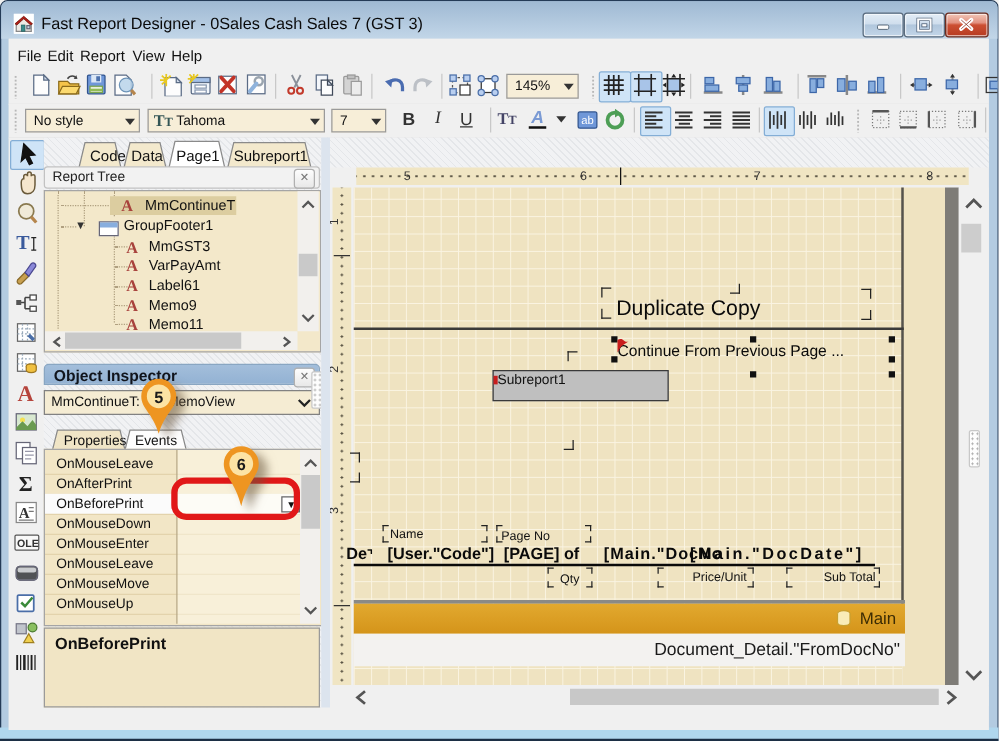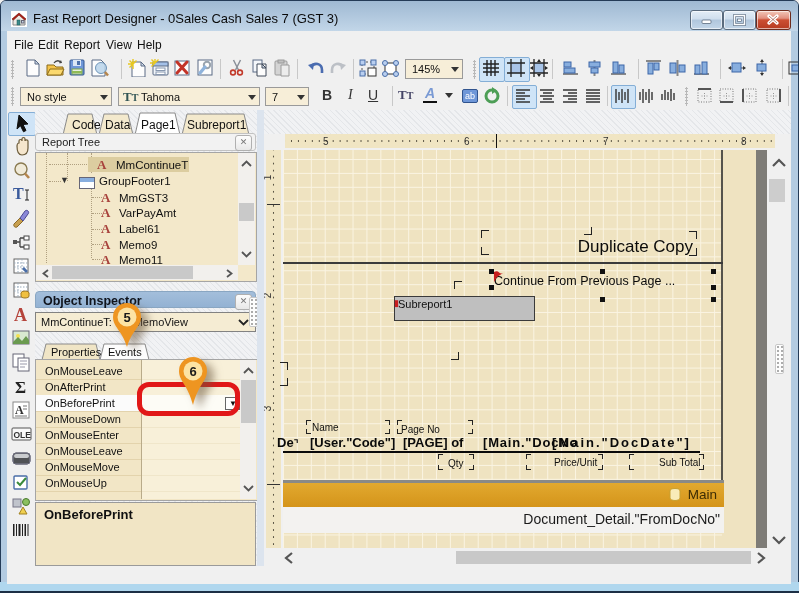--- a/index.html
+++ b/index.html
@@ -651,21 +651,21 @@
     <div class="rnum" style="left:346px;top:26px;">7</div>
     <div class="rnum" style="left:484px;top:26px;">8</div>
     <div class="abs" style="left:239px;top:24px;width:1px;height:14px;background:#111;"></div>
     <div class="rnum" style="left:8px;top:62px;transform:rotate(-90deg);">1</div>
     <div class="rnum" style="left:8px;top:180px;transform:rotate(-90deg);">2</div>
     <div class="rnum" style="left:8px;top:293px;transform:rotate(-90deg);">3</div>
     <div class="abs" style="left:10px;top:94px;width:13px;height:1px;background:#333;"></div>
     <div class="abs" style="left:10px;top:374px;width:13px;height:1px;background:#333;"></div>
 
     <div class="abs" style="left:26px;top:152px;width:440px;height:2px;background:#3a3a3a;"></div>
-    <div class="abs" style="left:236px;top:127px;width:200px;text-align:right;font-size:17px;color:#0a0a0a;">Duplicate Copy</div>
+    <div class="abs" style="left:236px;top:127px;width:200px;text-align:left;font-size:17px;color:#0a0a0a;">Duplicate Copy</div>
     <div class="lmark" style="left:224px;top:120px;border-left:1.5px solid #222;border-top:1.5px solid #222;"></div>
     <div class="lmark" style="left:224px;top:137px;border-left:1.5px solid #222;border-bottom:1.5px solid #222;"></div>
     <div class="lmark" style="left:327px;top:117px;border-right:1.5px solid #222;border-bottom:1.5px solid #222;"></div>
     <div class="lmark" style="left:432px;top:121px;border-right:1.5px solid #222;border-top:1.5px solid #222;"></div>
     <div class="lmark" style="left:432px;top:138px;border-right:1.5px solid #222;border-bottom:1.5px solid #222;"></div>
 
     <div class="abs" style="left:237px;top:164px;font-size:12.5px;color:#0a0a0a;">Continue From Previous Page ...</div>
     <div class="hnd" style="left:232px;top:159px;"></div>
     <div class="hnd" style="left:343px;top:159px;"></div>
     <div class="hnd" style="left:454px;top:159px;"></div>

